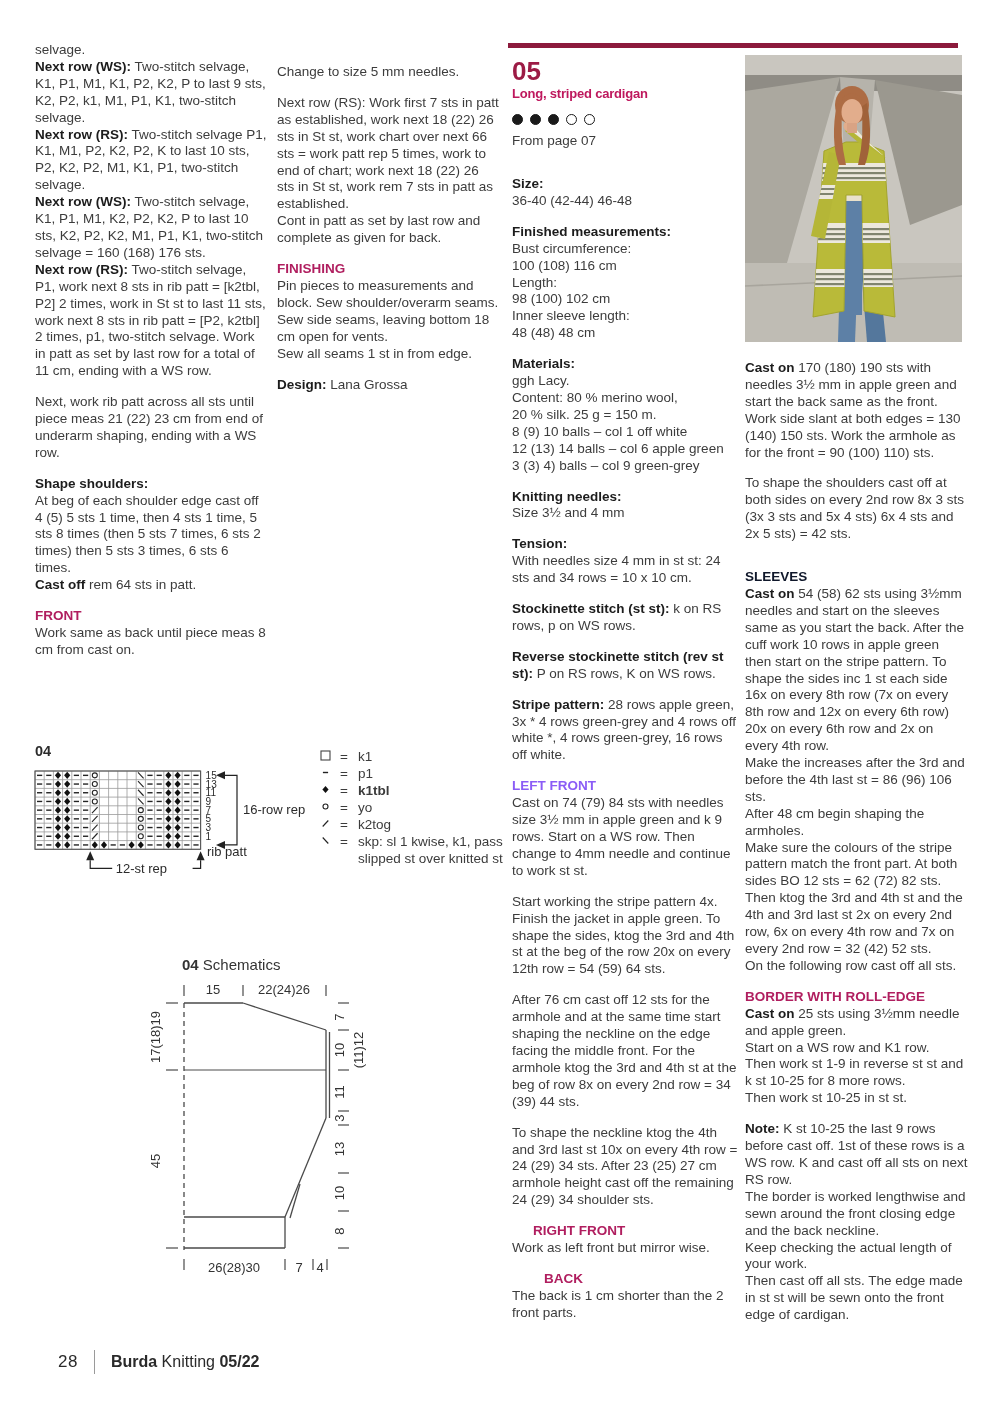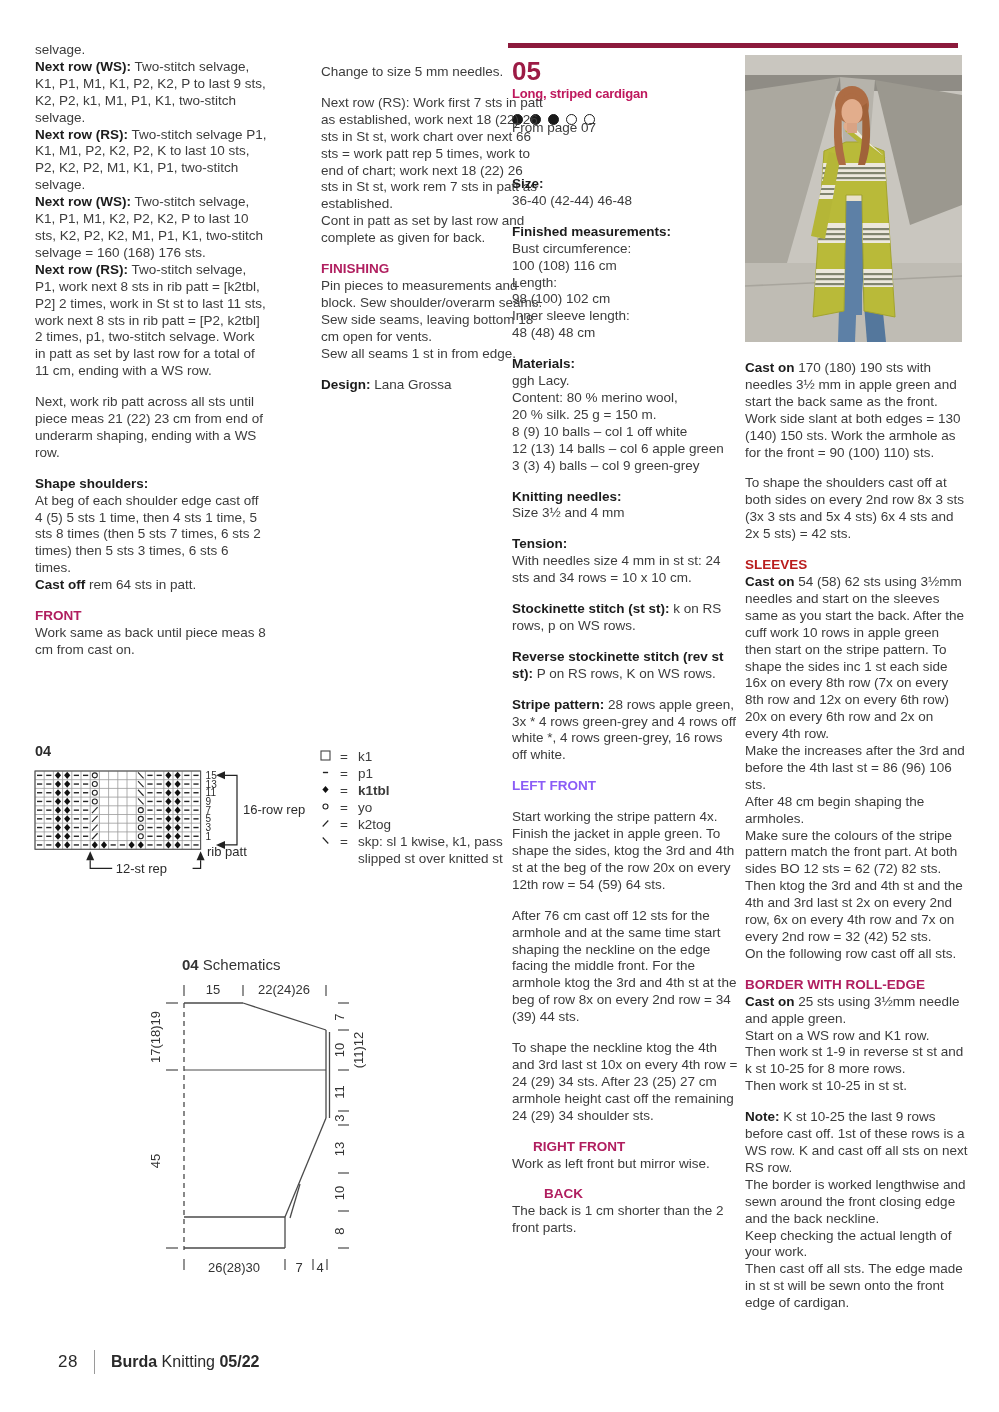--- a/index.html
+++ b/index.html
@@ -10,21 +10,21 @@
   .para{color:#3c3c3c;}
   .b{font-weight:bold;color:#1c1c1c;}
   .heading{font-weight:bold;margin:0;}
   .gap{height:14px;}
   #top-rule{position:absolute;left:508px;top:43px;width:450px;height:5px;}
   #article-number{position:absolute;left:512px;top:56px;font-size:26px;font-weight:bold;}
   #article-title{position:absolute;left:512px;top:86px;font-size:13px;font-weight:bold;color:#be185d;letter-spacing:-0.2px;}
   #difficulty{position:absolute;left:512px;top:114px;display:flex;gap:7px;}
   .dot{width:11px;height:11px;border-radius:50%;border:1.6px solid #1a1a1a;box-sizing:border-box;background:#fff;}
   .dot.filled{background:#1a1a1a;}
-  #from-page{position:absolute;left:512px;top:120px;font-size:13.5px;}
+  #from-page{position:absolute;left:512px;top:133px;font-size:13.5px;}
   #photo-wrap{position:absolute;left:745px;top:55px;width:217px;height:287px;overflow:hidden;}
   #chart-wrap{position:absolute;left:33px;top:743px;}
   #legend{position:absolute;left:318px;top:748px;width:185px;font-size:13.5px;line-height:17px;}
   .legend-row{display:flex;align-items:flex-start;margin-bottom:0px;}
   .legend-sym{width:22px;height:17px;flex:0 0 22px;}
   .legend-eq{width:18px;flex:0 0 18px;}
   #schematic-wrap{position:absolute;left:146px;top:946px;}
   #footer{position:absolute;left:58px;top:1350px;display:flex;align-items:center;font-size:16px;color:#2a2a2a;}
   #footer .pgnum{font-size:17px;letter-spacing:0.5px;text-align:right;}
   #footer .divider{width:1px;height:24px;background:#9a9a9a;margin:0 16px;}
@@ -122,21 +122,21 @@
       <div class="gap"></div>
       <p class="para"><span>Next, work rib patt across all sts until piece meas 21 (22) 23 cm from end of underarm shaping, ending with a WS row.</span></p>
       <div class="gap"></div>
       <p class="para"><span class="b">Shape shoulders:</span></p>
       <p class="para"><span>At beg of each shoulder edge cast off 4 (5) 5 sts 1 time, then 4 sts 1 time, 5 sts 8 times (then 5 sts 7 times, 6 sts 2 times) then 5 sts 3 times, 6 sts 6 times.</span></p>
       <p class="para"><span class="b">Cast off</span><span> rem 64 sts in patt.</span></p>
       <div class="gap"></div>
       <p class="heading" style="color: rgb(176, 30, 95);">FRONT</p>
       <p class="para"><span>Work same as back until piece meas 8 cm from cast on.</span></p>
     </div>
-  <div class="col" id="col2" style="left:277px;top:64px;width:222px;margin-left:44px;">
+  <div class="col" id="col2" style="left:277px;top:64px;width:222px;">
       <p class="para"><span>Change to size 5 mm needles.</span></p>
       <div class="gap"></div>
       <p class="para"><span>Next row (RS): Work first 7 sts in patt as established, work next 18 (22) 26 sts in St st, work chart over next 66 sts = work patt rep 5 times, work to end of chart; work next 18 (22) 26 sts in St st, work rem 7 sts in patt as established.</span></p>
       <p class="para"><span>Cont in patt as set by last row and complete as given for back.</span></p>
       <div class="gap"></div>
       <p class="heading" style="color: rgb(176, 30, 95);">FINISHING</p>
       <p class="para"><span>Pin pieces to measurements and block. Sew shoulder/overarm seams. Sew side seams, leaving bottom 18 cm open for vents.</span></p>
       <p class="para"><span>Sew all seams 1 st in from edge.</span></p>
       <div class="gap"></div>
       <p class="para"><span class="b">Design:</span><span> Lana Grossa</span></p>
@@ -167,39 +167,40 @@
       <p class="para"><span class="b">Tension:</span></p>
       <p class="para"><span>With needles size 4 mm in st st: 24 sts and 34 rows = 10 x 10 cm.</span></p>
       <div class="gap"></div>
       <p class="para"><span class="b">Stockinette stitch (st st):</span><span> k on RS rows, p on WS rows.</span></p>
       <div class="gap"></div>
       <p class="para"><span class="b">Reverse stockinette stitch (rev st st):</span><span> P on RS rows, K on WS rows.</span></p>
       <div class="gap"></div>
       <p class="para"><span class="b">Stripe pattern:</span><span> 28 rows apple green, 3x * 4 rows green-grey and 4 rows off white *, 4 rows green-grey, 16 rows off white.</span></p>
       <div class="gap"></div>
       <p class="heading" style="color: #8b5cf6;">LEFT FRONT</p>
+      <p class="para"><span>Cast on 74 (79) 84 sts with needles size 3½ mm in apple green and k 9 rows. Start on a WS row. Then change to 4mm needle and continue to work st st.</span></p>
       <div class="gap"></div>
       <p class="para"><span>Start working the stripe pattern 4x. Finish the jacket in apple green. To shape the sides, ktog the 3rd and 4th st at the beg of the row 20x on every 12th row = 54 (59) 64 sts.</span></p>
       <div class="gap"></div>
       <p class="para"><span>After 76 cm cast off 12 sts for the armhole and at the same time start shaping the neckline on the edge facing the middle front. For the armhole ktog the 3rd and 4th st at the beg of row 8x on every 2nd row = 34 (39) 44 sts.</span></p>
       <div class="gap"></div>
       <p class="para"><span>To shape the neckline ktog the 4th and 3rd last st 10x on every 4th row = 24 (29) 34 sts. After 23 (25) 27 cm armhole height cast off the remaining 24 (29) 34 shoulder sts.</span></p>
       <div class="gap"></div>
       <p class="heading" style="color: rgb(176, 30, 95); margin-left: 21px;">RIGHT FRONT</p>
       <p class="para"><span>Work as left front but mirror wise.</span></p>
       <div class="gap"></div>
       <p class="heading" style="color: rgb(176, 30, 95); padding-left: 32px;">BACK</p>
       <p class="para"><span>The back is 1 cm shorter than the 2 front parts.</span></p>
     </div>
   <div class="col" id="col4" style="left:745px;top:360px;width:224px;">
       <p class="para"><span class="b">Cast on</span><span> 170 (180) 190 sts with needles 3½ mm in apple green and start the back same as the front. Work side slant at both edges = 130 (140) 150 sts. Work the armhole as for the front = 90 (100) 110) sts.</span></p>
       <div class="gap"></div>
       <p class="para"><span>To shape the shoulders cast off at both sides on every 2nd row 8x 3 sts (3x 3 sts and 5x 4 sts) 6x 4 sts and 2x 5 sts) = 42 sts.</span></p>
       <div class="gap"></div>
-      <p class="heading" style="color: #b91c1c;">SLEEVES</p>
+      <p class="heading" style="color: #0f172a; margin-top: 12px;">SLEEVES</p>
       <p class="para"><span class="b">Cast on</span><span> 54 (58) 62 sts using 3½mm needles and start on the sleeves same as you start the back. After the cuff work 10 rows in apple green then start on the stripe pattern. To shape the sides inc 1 st each side 16x on every 8th row (7x on every 8th row and 12x on every 6th row) 20x on every 6th row and 2x on every 4th row.</span></p>
       <p class="para"><span>Make the increases after the 3rd and before the 4th last st = 86 (96) 106 sts.</span></p>
       <p class="para"><span>After 48 cm begin shaping the armholes.</span></p>
       <p class="para"><span>Make sure the colours of the stripe pattern match the front part. At both sides BO 12 sts = 62 (72) 82 sts.</span></p>
       <p class="para"><span>Then ktog the 3rd and 4th st and the 4th and 3rd last st 2x on every 2nd row, 6x on every 4th row and 7x on every 2nd row = 32 (42) 52 sts.</span></p>
       <p class="para"><span>On the following row cast off all sts.</span></p>
       <div class="gap"></div>
       <p class="heading" style="color: rgb(176, 30, 95);">BORDER WITH ROLL-EDGE</p>
       <p class="para"><span class="b">Cast on</span><span> 25 sts using 3½mm needle and apple green.</span></p>
       <p class="para"><span>Start on a WS row and K1 row.</span></p>

